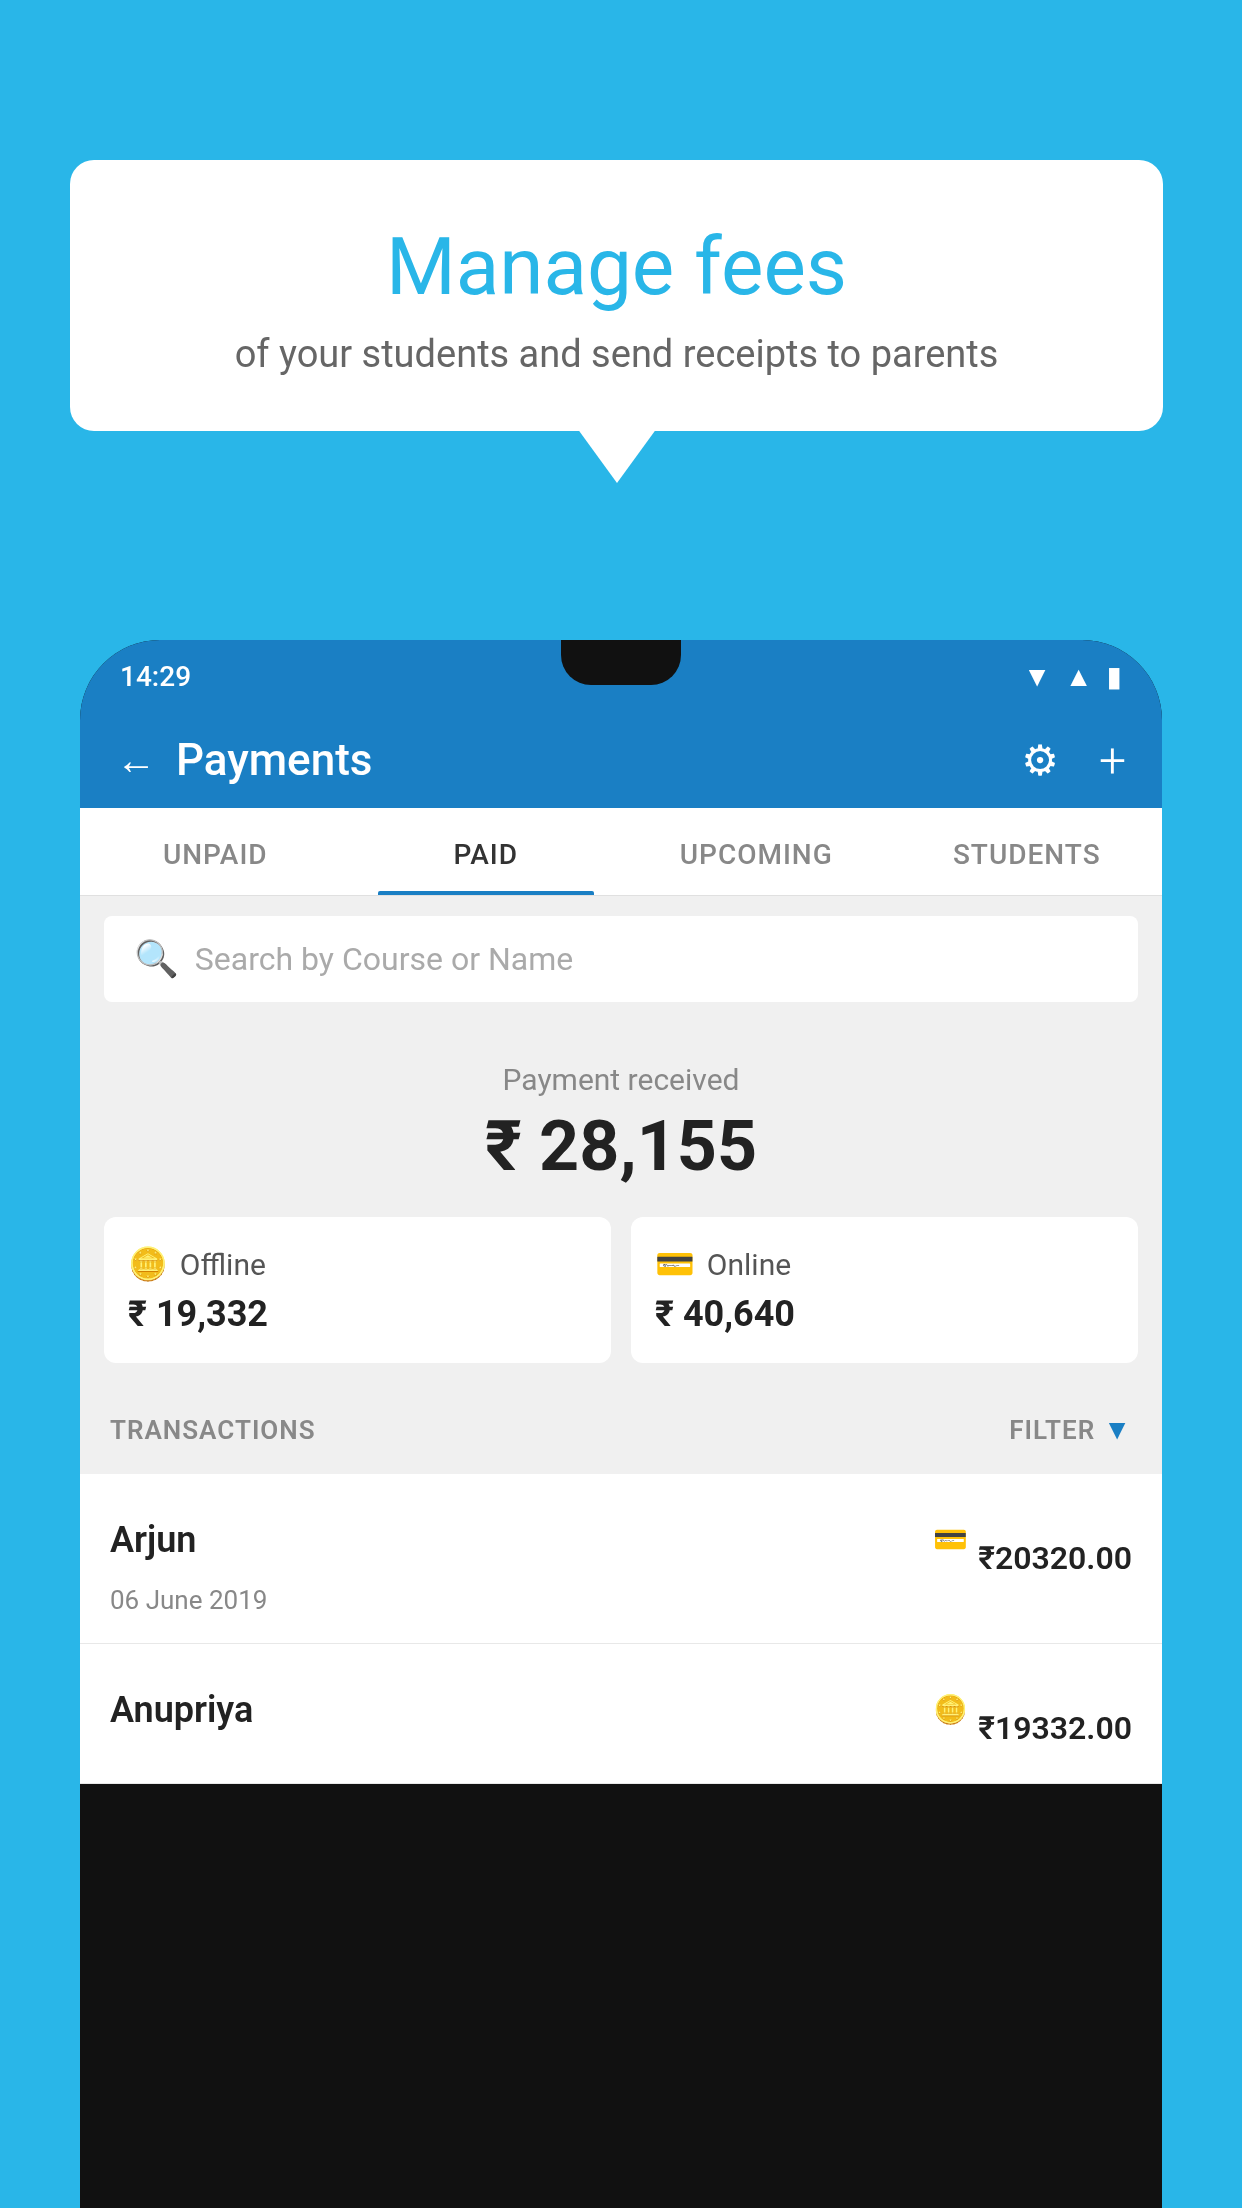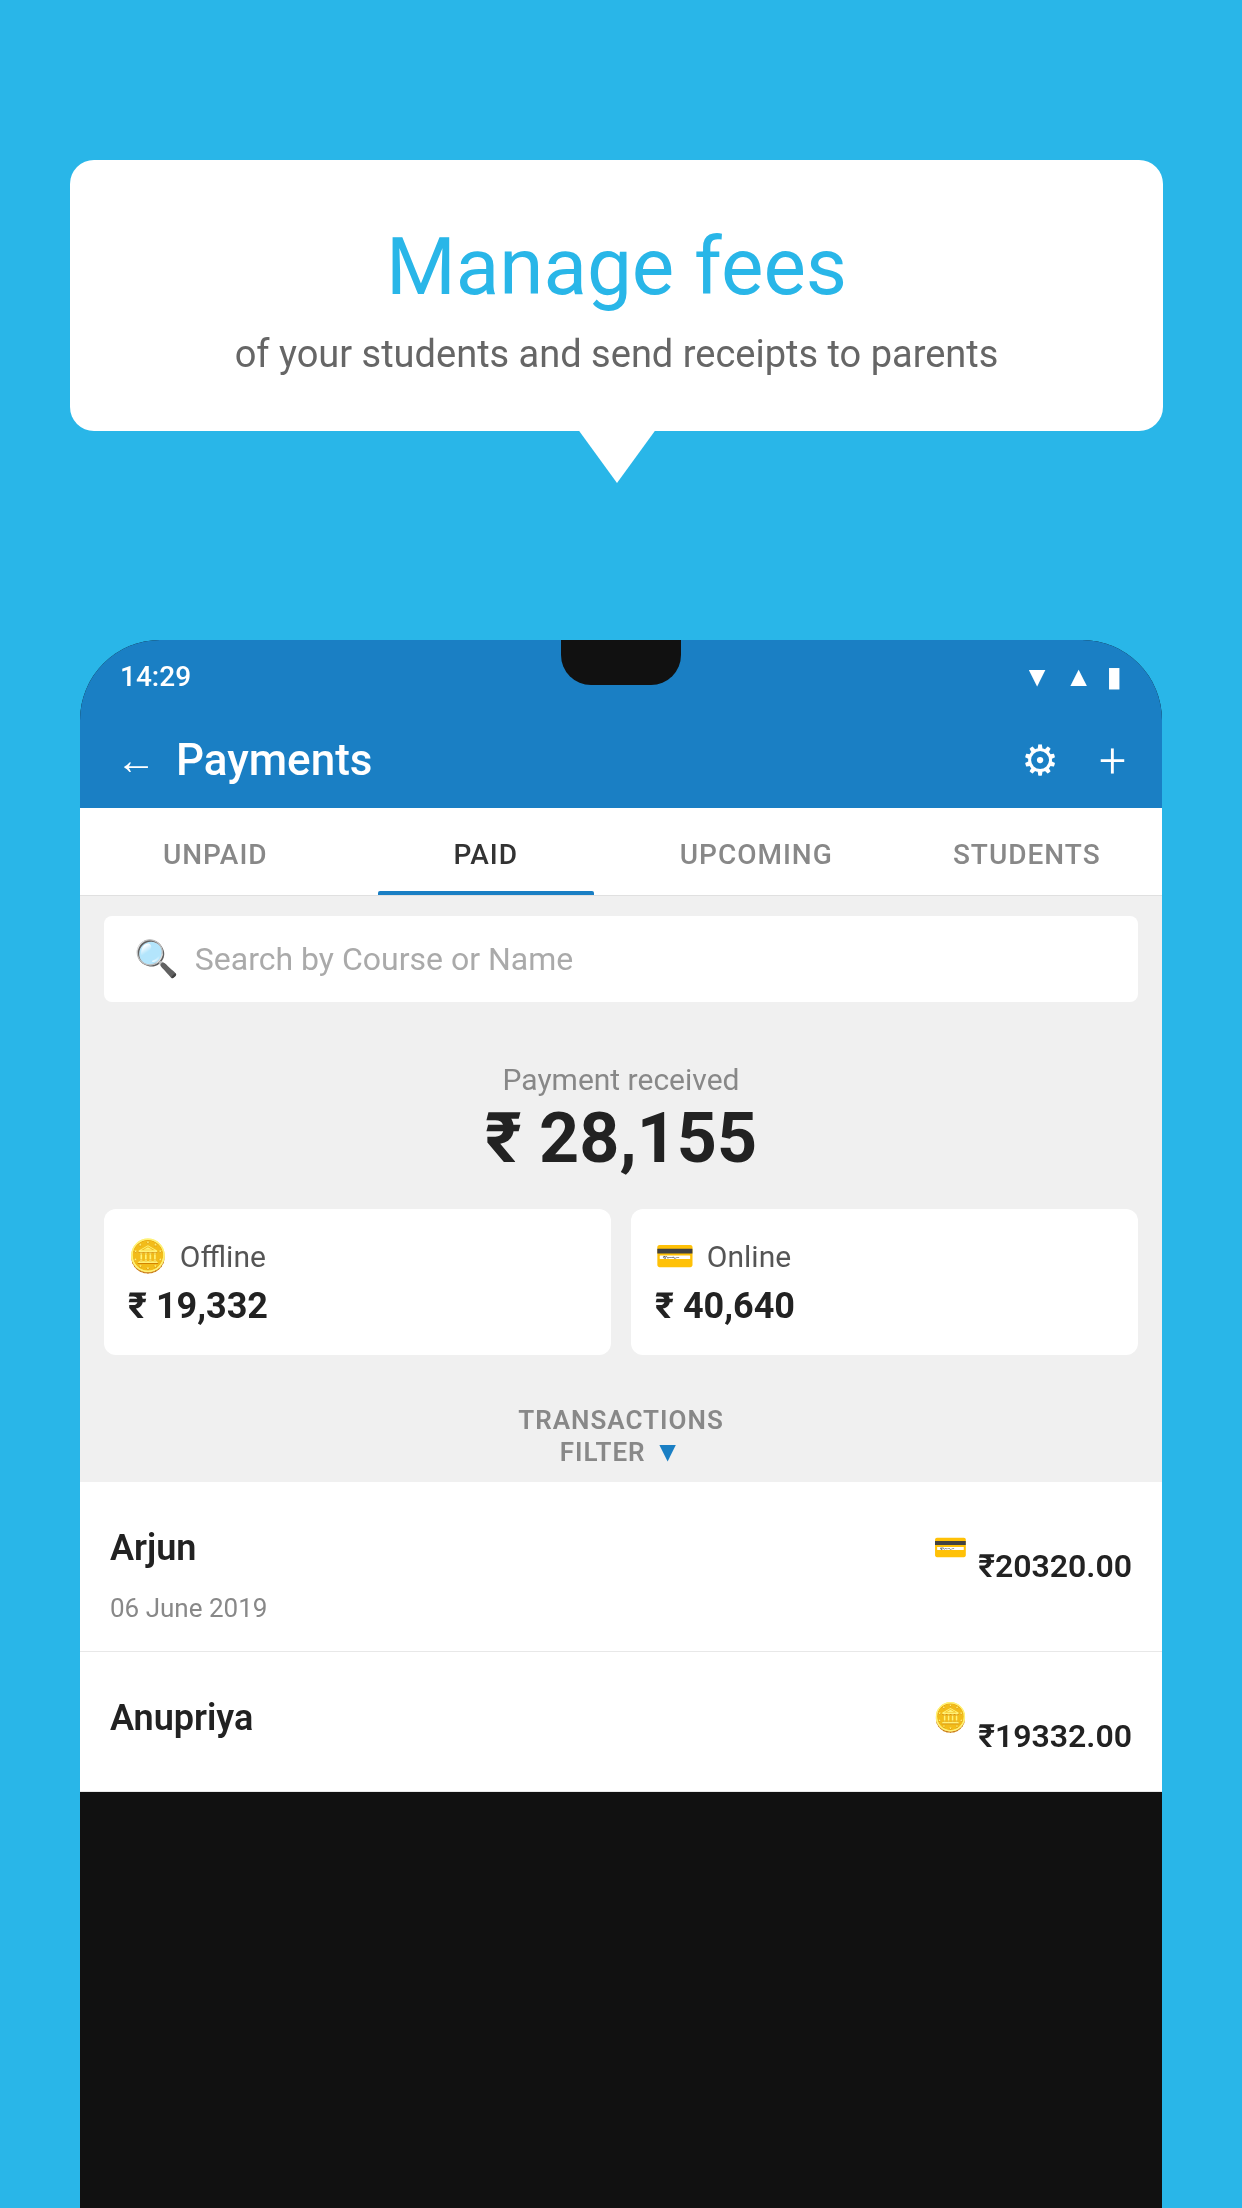--- a/index.html
+++ b/index.html
@@ -184,21 +184,21 @@
 
     
     .payment-received {
       background: #f0f0f0;
       padding: 40px 24px 30px;
       text-align: center;
     }
     .payment-label {
       font-size: 30px;
       color: #888;
-      margin-bottom: 0;
+      margin-bottom: 8px;
     }
     .payment-amount {
       font-size: 70px;
       font-weight: 700;
       color: #222;
     }
 
     
     .cards-row {
       display: flex;
@@ -229,23 +229,22 @@
       font-size: 36px;
       font-weight: 700;
       color: #222;
     }
 
     
     .transactions-header {
       display: flex;
       justify-content: space-between;
       align-items: center;
-      padding: 20px 30px 14px;
+      padding: 20px 30px 28px;
       background: #f0f0f0;
-      flex-direction: column;
     }
     .transactions-label {
       font-size: 26px;
       color: #888;
       letter-spacing: 1px;
       font-weight: 600;
     }
     .filter-btn {
       display: flex;
       align-items: center;

